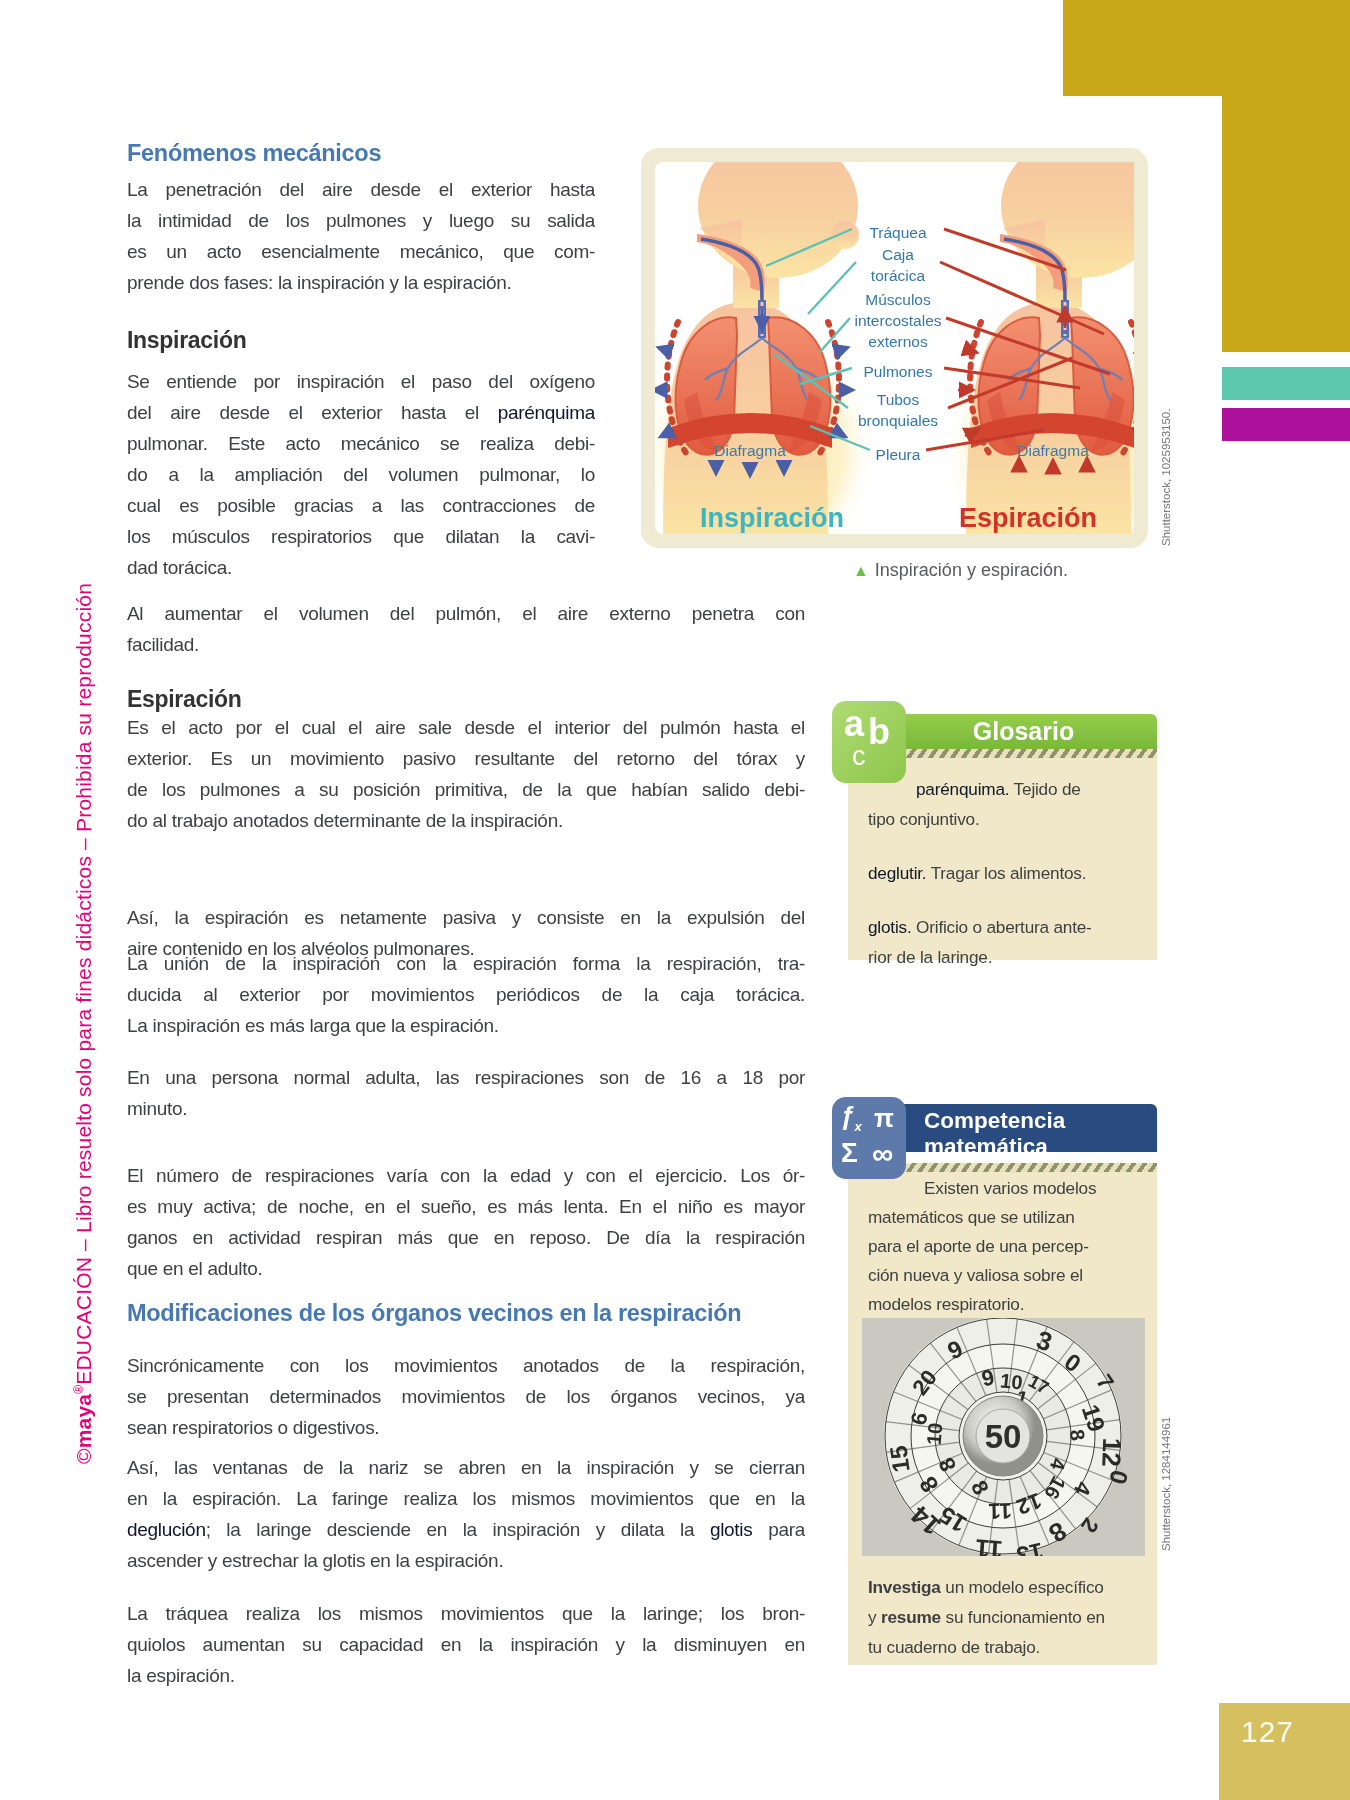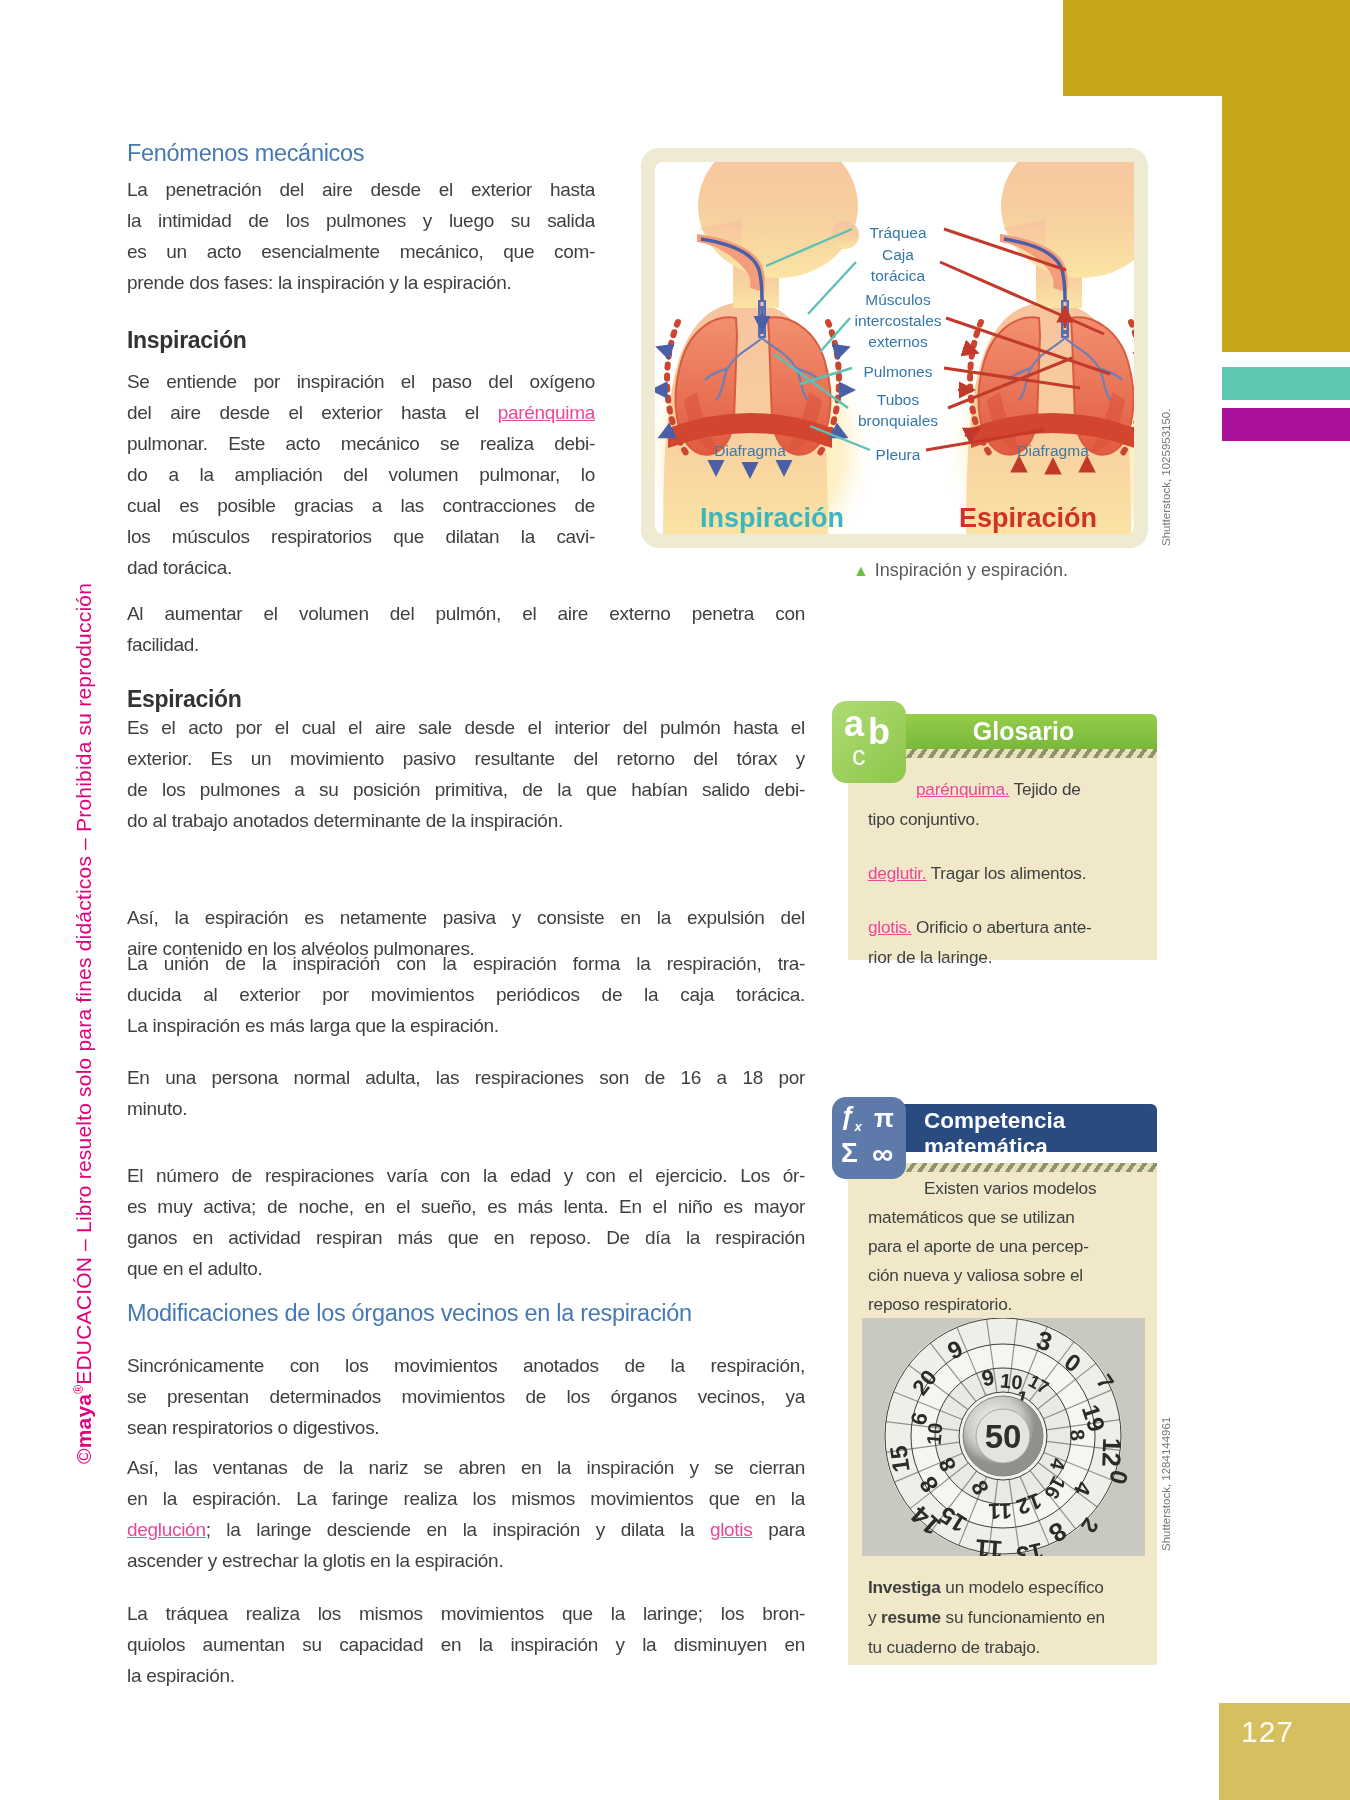--- a/index.html
+++ b/index.html
@@ -15,25 +15,25 @@
   .pagenum{position:absolute;left:22px;top:12px;color:#fdfdf5;font-size:30px;letter-spacing:1px;}
   
   #sidebar-text{left:72px;top:1464px;transform:rotate(-90deg);transform-origin:0 0;
     white-space:nowrap;color:#e2017b;font-size:21px;letter-spacing:.2px;}
   #sidebar-text b{font-weight:bold;}
   #sidebar-text sup{font-size:12px;}
   
   .block{position:absolute;color:#3e3f41;font-size:19px;letter-spacing:-0.3px;}
   .w-n{left:127px;width:468px;}
   .w-f{left:127px;width:678px;}
-  .hb{font-weight:normal;font-size:23.5px;color:#4679b4;letter-spacing:-0.3px;}
+  .hb{font-weight:bold;font-size:23.5px;color:#4679b4;letter-spacing:-0.3px;}
   .hd{font-weight:bold;font-size:23px;color:#333333;}
   .line{height:31px;line-height:31px;overflow:hidden;}
   .line.j{text-align:justify;text-align-last:justify;}
-  .gw{color:#ec4899;text-decoration:underline;}
+  .gw{color:#0f172a;}
   
   .figure-box{left:641px;top:148px;width:507px;height:400px;background:#efead2;border-radius:18px;}
   .figure-inner{position:absolute;left:14px;top:14px;width:479px;height:372px;background:#ffffff;border-radius:8px;}
   #fig-svg{position:absolute;left:655px;top:162px;}
   .caption{left:853px;top:560px;font-size:18px;color:#58595b;}
   .tri{color:#6cbf47;font-size:16px;margin-right:6px;}
   .credit{font-size:11.5px;color:#777;transform:rotate(-90deg);transform-origin:0 0;white-space:nowrap;}
   #credit-fig{left:1160px;top:546px;}
   #credit-comp{left:1160px;top:1551px;}
   
@@ -272,21 +272,21 @@
     <div>Competencia</div>
     <div>matemática</div>
   </div>
 <div class="abs hatch" style="top:1163px;"></div>
 <div class="abs icon-sq" id="comp-icon">
   <span style="left:8px;top:4px;font-size:26px;font-style:italic;">ƒ<sub style="font-size:13px;">x</sub></span>
   <span style="left:42px;top:6px;font-size:26px;">π</span>
   <span style="left:9px;top:40px;font-size:28px;">Σ</span>
   <span style="left:40px;top:40px;font-size:30px;">∞</span>
 </div>
-<div class="abs box-text" id="comp-body"><span class="">Existen varios modelos</span><br><span class="rest">matemáticos que se utilizan</span><br><span class="rest">para el aporte de una percep-</span><br><span class="rest">ción nueva y valiosa sobre el</span><br><span class="rest">reposo respiratorio.</span></div>
+<div class="abs box-text" id="comp-body"><span class="">Existen varios modelos</span><br><span class="rest">matemáticos que se utilizan</span><br><span class="rest">para el aporte de una percep-</span><br><span class="rest">ción nueva y valiosa sobre el</span><br><span class="rest">modelos respiratorio.</span></div>
 <div class="abs" id="dial-wrap">
   <svg id="dial-svg" width="283" height="238" viewBox="0 0 283 238">
     <defs>
       <radialGradient id="kg" cx=".4" cy=".35">
           <stop offset="0" stop-color="#fbfbf8"></stop>
           <stop offset=".7" stop-color="#c9c9c3"></stop>
           <stop offset="1" stop-color="#91918b"></stop>
         </radialGradient>
     </defs>
     <rect width="283" height="238" fill="#c9c9c2"></rect>

